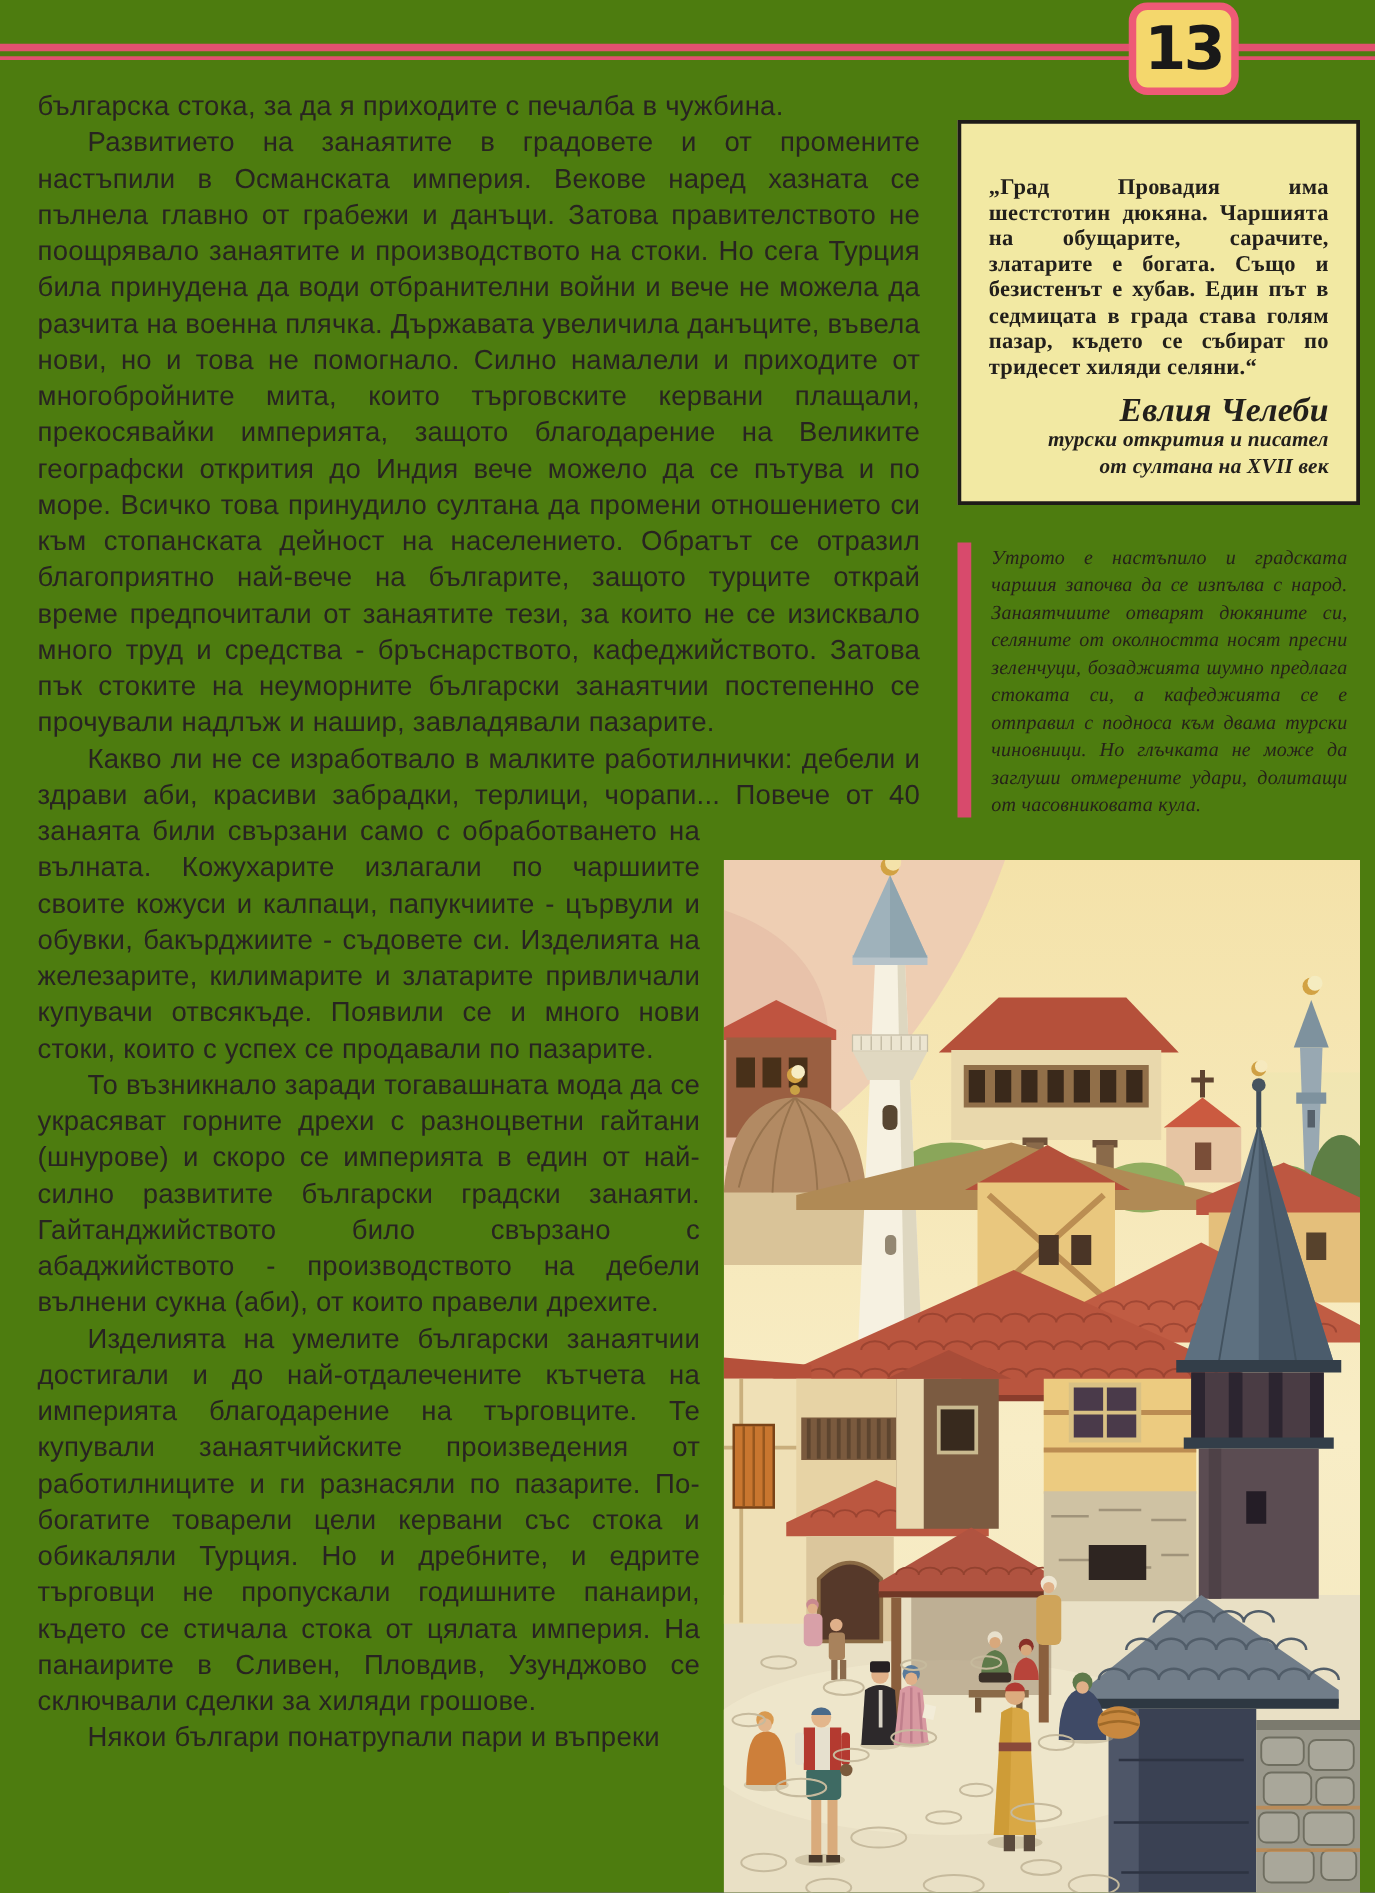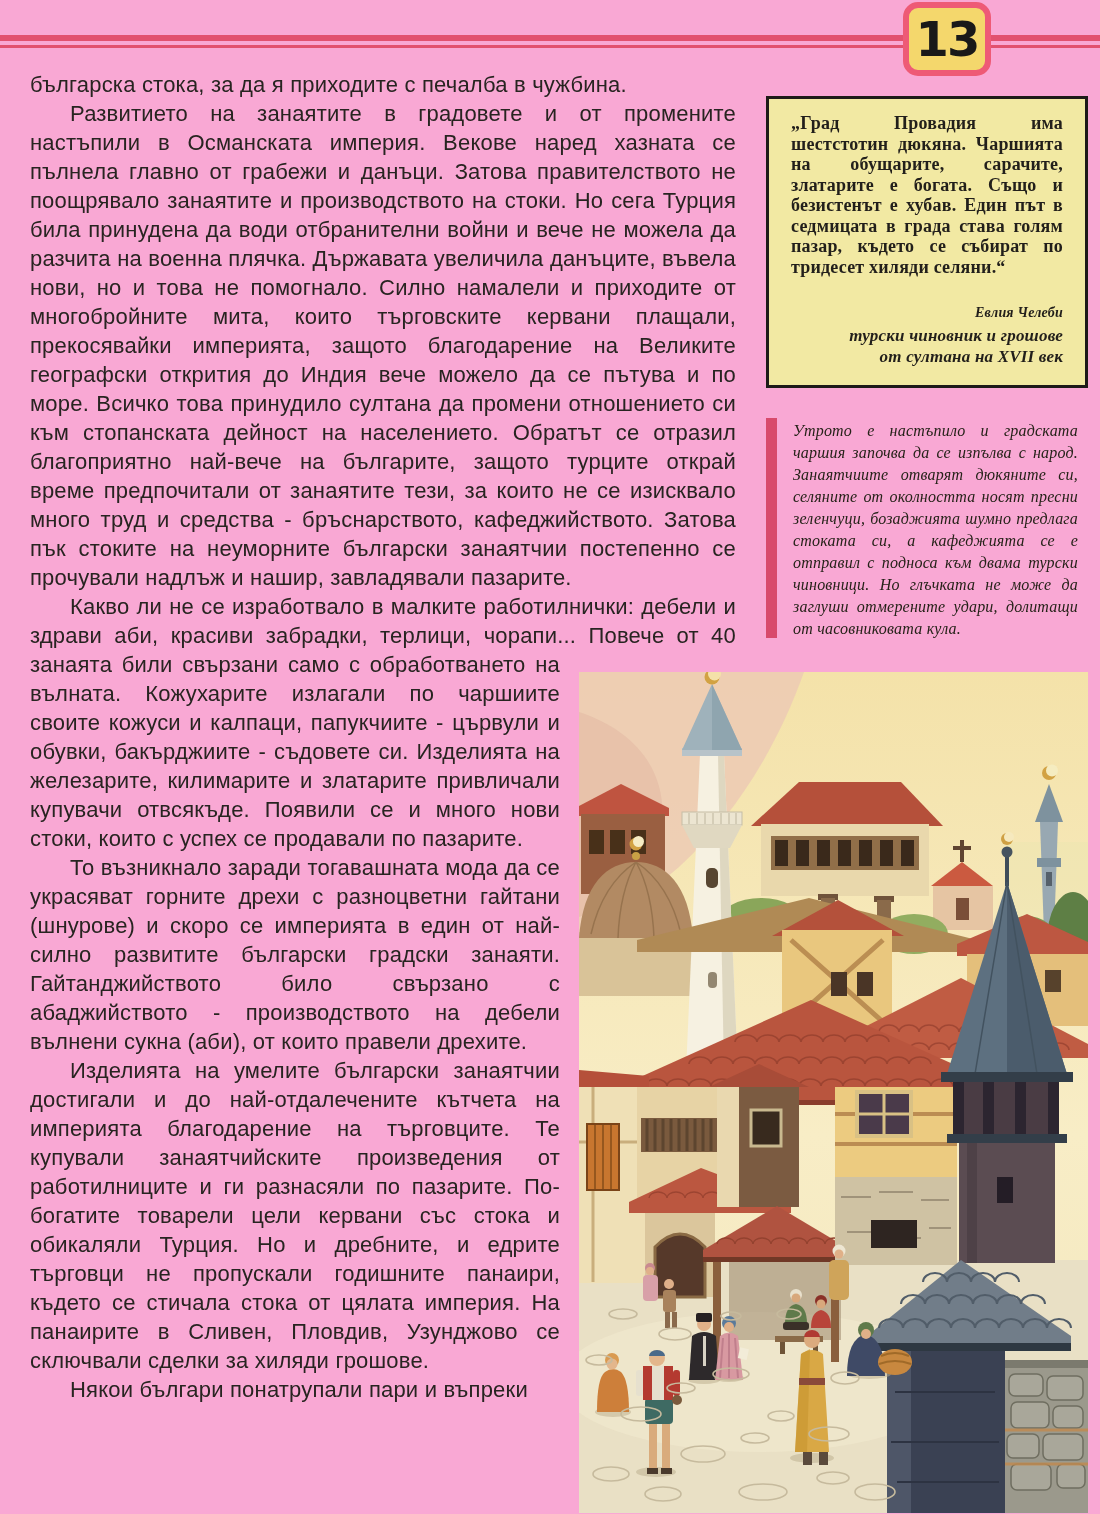--- a/index.html
+++ b/index.html
@@ -1,37 +1,37 @@
 <!DOCTYPE html>
 <html lang="bg"><head>
 <meta charset="utf-8">
 <style>
   html,body{margin:0;padding:0;background:#6e6e6e;}
-  .page{position:relative;width:1100px;height:1514px;margin:0 auto;background:#f9a8d4;overflow:hidden;
+  .page{position:relative;width:1100px;height:1514px;margin:0 auto;background:#4d7c0f;overflow:hidden;
         font-family:"Liberation Sans",sans-serif;text-decoration:underline;}
   
   .rule-thick{position:absolute;top:35px;left:0;width:1100px;height:6px;background:#e2516f;}
   .rule-thin{position:absolute;top:45px;left:0;width:1100px;height:3px;background:#e2516f;}
   
   .badge{position:absolute;top:2px;left:903px;width:76px;height:62px;background:#f4d76c;
          border:6px solid #ee5a76;border-radius:15px;display:flex;align-items:center;justify-content:center;
          font:700 48px/1 "DejaVu Sans",sans-serif;color:#191919;z-index:5;letter-spacing:-2px;}
   
   .article{position:absolute;left:30px;top:70px;width:1058px;font-size:22px;line-height:29px;
            color:#282421;text-align:justify;letter-spacing:.2px;}
   .article p{margin:0;}
   .article p.ind{text-indent:40px;}
   h2.section{text-align:right;font:700 30px/34px "Liberation Sans",sans-serif;color:#1c1917;
              letter-spacing:.5px;margin:18px 4px 9px 0;}
   
   .right-rail{float:right;width:322px;margin:26px 0 20px 30px;}
   .quote-box{box-sizing:border-box;border:3px solid #1e1b18;background:#f2e9a3;
-             padding:14px 22px 18px;font-family:"Liberation Serif",serif;font-weight:700;
+             padding:40px 22px 18px;font-family:"Liberation Serif",serif;font-weight:700;
              font-size:18px;line-height:20.5px;color:#221f1b;text-align:justify;}
-  .quote-author{text-align:right;font-style:italic;font-size:14px;line-height:25px;margin-top:23px;}
+  .quote-author{text-align:right;font-style:italic;font-size:27px;line-height:25px;margin-top:13px;}
   .quote-role{text-align:right;font-style:italic;font-size:17px;line-height:21px;}
   .note{position:relative;margin-top:30px;padding:2px 10px 2px 27px;}
   .note-bar{position:absolute;left:0;top:0;bottom:4px;width:11px;background:#d84a6c;}
   .note-text{font-family:"Liberation Serif",serif;font-style:italic;font-size:16px;line-height:22px;
              color:#262219;text-align:justify;}
   
   .illustration{float:right;clear:right;width:509px;height:841px;margin:10px 0 0 19px;}
   .illustration svg{display:block;width:509px;height:841px;}
 </style>
 </head>
@@ -44,21 +44,21 @@
   <div class="badge">
     <span>13</span>
   </div>
 
   <div class="article">
 
     <aside class="right-rail">
       <div class="quote-box">
         <div>„Град Провадия има шестстотин дюкяна. Чаршията на обущарите, сарачите, златарите е богата. Също и безистенът е хубав. Един път в седмицата в града става голям пазар, където се събират по тридесет хиляди селяни.“</div>
         <div class="quote-author">Евлия Челеби</div>
-        <div class="quote-role">турски чиновник и грошове</div>
+        <div class="quote-role">турски открития и писател</div>
         <div class="quote-role">от султана на XVII век</div>
       </div>
       <div class="note">
         <div class="note-bar"></div>
         <div class="note-text">Утрото е настъпило и градската чаршия започва да се изпълва с народ. Занаятчиите отварят дюкяните си, селяните от околността носят пресни зеленчуци, бозаджията шумно предлага стоката си, а кафеджията се е отправил с подноса към двама турски чиновници. Но глъчката не може да заглуши отмерените удари, долитащи от часовниковата кула.</div>
       </div>
     </aside>
 
     <p>българска стока, за да я приходите с печалба в чужбина.</p>
     <p class="ind">Развитието на занаятите в градовете и от промените настъпили в Османската империя. Векове наред хазната се пълнела главно от грабежи и данъци. Затова правителството не поощрявало занаятите и производството на стоки. Но сега Турция била принудена да води отбранителни войни и вече не можела да разчита на военна плячка. Държавата увеличила данъците, въвела нови, но и това не помогнало. Силно намалели и приходите от многобройните мита, които търговските кервани плащали, прекосявайки империята, защото благодарение на Великите географски открития до Индия вече можело да се пътува и по море. Всичко това принудило султана да промени отношението си към стопанската дейност на населението. Обратът се отразил благоприятно най-вече на българите, защото турците открай време предпочитали от занаятите тези, за които не се изисквало много труд и средства - бръснарството, кафеджийството. Затова пък стоките на неуморните български занаятчии постепенно се прочували надлъж и нашир, завладявали пазарите.</p>

